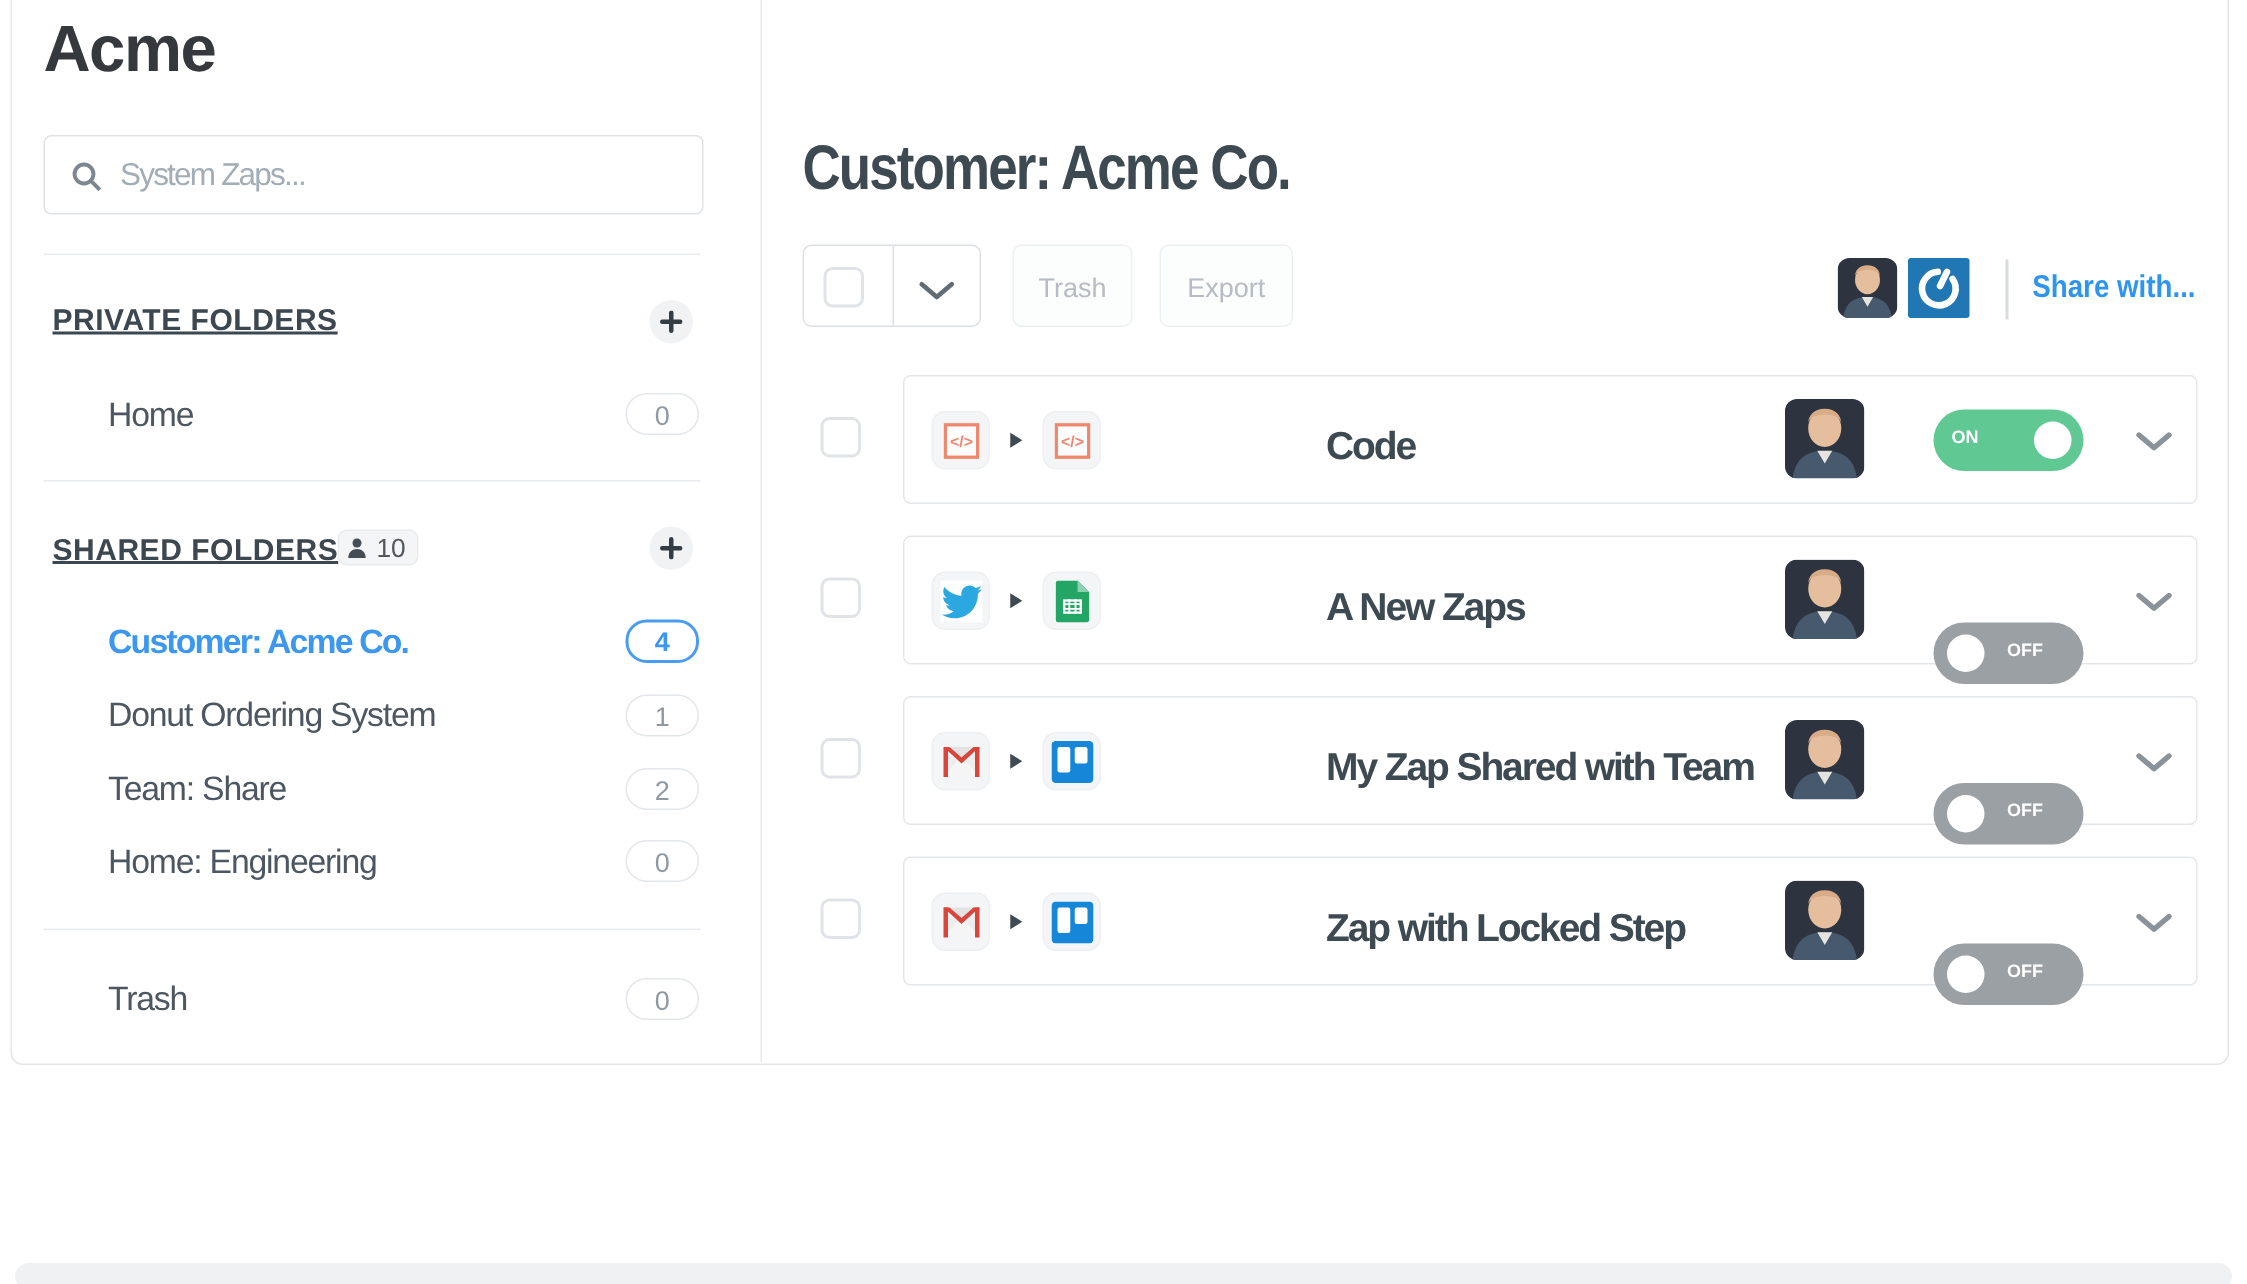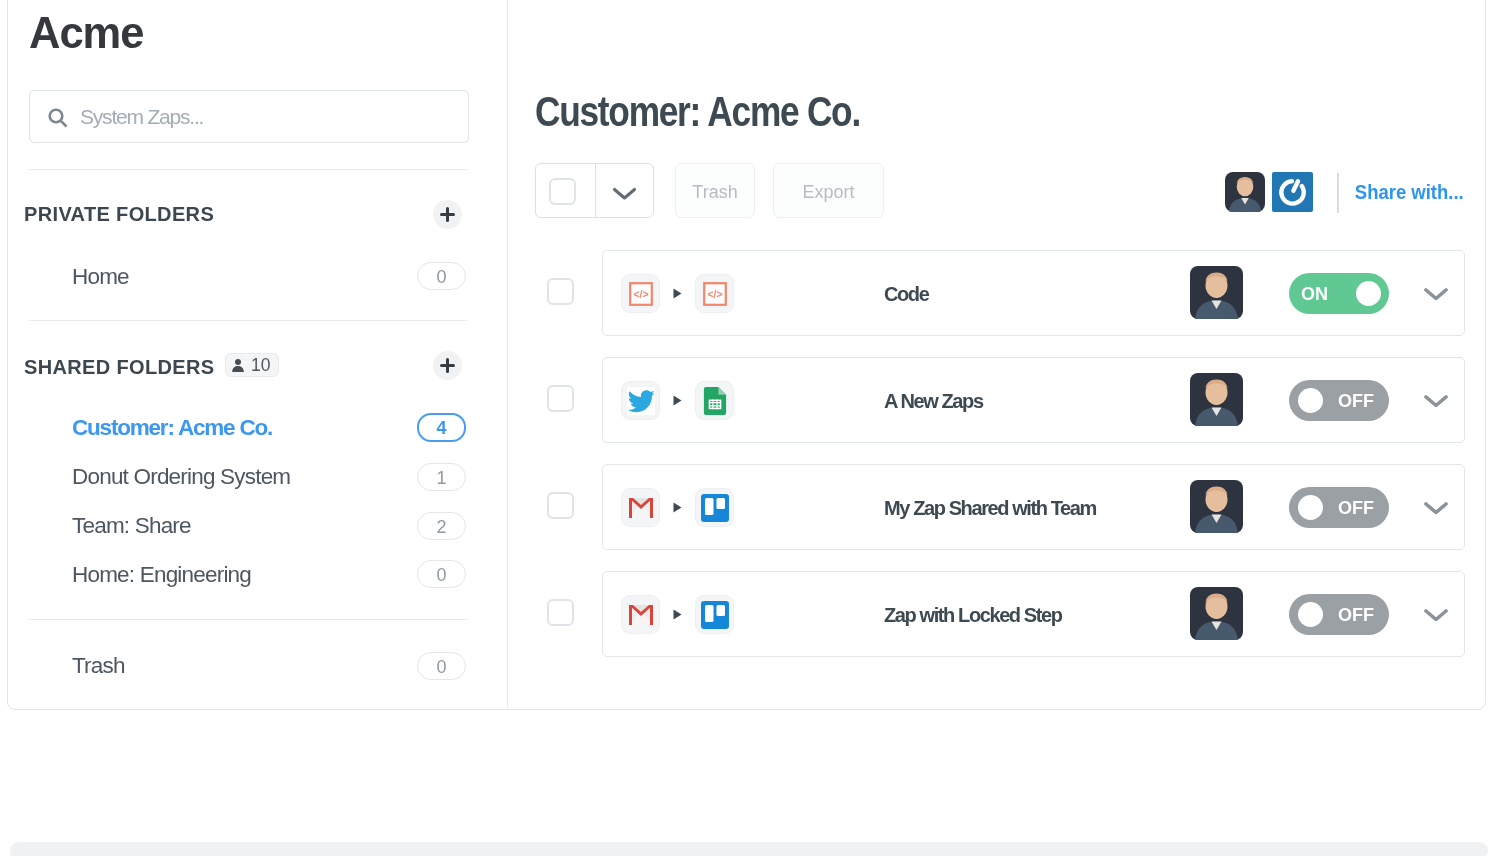--- a/index.html
+++ b/index.html
@@ -5,40 +5,40 @@
 * { margin:0; padding:0; box-sizing:border-box; }
 html,body { width:1498px; height:856px; background:#fff; font-family:"Liberation Sans", sans-serif; overflow:hidden; }
 body { position:relative; }
 .abs { position:absolute; }
 .card { position:absolute; left:7px; top:-8px; width:1479px; height:718px; border:1px solid #e3e5e7; border-radius:8px; background:#fff; }
 .vdiv { position:absolute; left:507px; top:-8px; width:1px; height:716px; background:#e7eaec; }
 .hline { position:absolute; height:1px; background:#e8ebed; }
 h1.zaps { position:absolute; left:29px; top:12px; font-size:43.5px; font-weight:700; color:#35393e; line-height:1; letter-spacing:-1px; }
 .search { position:absolute; left:29px; top:90px; width:440px; height:53px; border:1px solid #dfe3e6; border-radius:5px; background:#fff; }
 .search .ph { position:absolute; left:50px; top:15px; font-size:21px; color:#a3adb5; line-height:1; letter-spacing:-1.2px; }
-.sechead { position:absolute; left:24px; font-size:20px; font-weight:700; color:#3d4750; letter-spacing:0.35px; line-height:1; }
+.sechead { position:absolute; left:35px; font-size:20px; font-weight:700; color:#3d4750; letter-spacing:0.35px; line-height:1;text-decoration:underline; }
 .plusbtn { position:absolute; left:433px; width:29px; height:29px; border-radius:50%; background:#f0f2f3; }
 .item { position:absolute; left:28px; font-size:22.5px; color:#4d5761; line-height:1; letter-spacing:-0.8px;margin-left:44px; }
 .badge { position:absolute; left:417px; width:49px; height:28px; border:1px solid #e3e6ea; border-radius:14px; background:#fff; text-align:center; font-size:18px; color:#8f99a2; line-height:28px; }
 .b14 { position:absolute; left:225px; top:353px; height:24px; border-radius:6px; background:#f3f5f6; border:1px solid #e8ebed; padding:0 8px 0 5px; display:flex; align-items:center; gap:6px; font-size:17.5px; color:#51575d; font-weight:400; }
 h2.folder { position:absolute; left:535px; top:90.5px; font-size:42px; font-weight:700; color:#3e4a52; line-height:1; letter-spacing:-1.5px; transform:scaleX(0.84); transform-origin:left; }
 .btngroup { position:absolute; left:535px; top:163px; width:119px; height:55px; border:1px solid #dce0e3; border-radius:6px; background:#fff; }
 .btngroup .sep { position:absolute; left:59px; top:0; width:1px; height:53px; background:#dce0e3; }
 .cb { position:absolute; border:2px solid #e0e4e9; border-radius:6px; background:#fff; }
 .toolbtn { position:absolute; top:163px; height:55px; border:1px solid #edeff1; border-radius:6px; background:#fcfdfd; color:#b6bcc3; font-size:18px; line-height:57px; text-align:center; }
 .share { position:absolute; top:181px; right:34px; font-size:21px; font-weight:700; color:#2e95ef; line-height:1; transform:scaleX(0.88); transform-origin:right; }
 .row { position:absolute; left:602px; width:863px; height:86px; border:1px solid #e4e7e9; border-radius:5px; background:#fff; }
 .iconbox { position:absolute; width:39px; height:39px; top:23px; background:#f3f5f6; border:1px solid #edeff1; border-radius:9px; display:flex; align-items:center; justify-content:center; }
-.zname { position:absolute; left:281px; top:33px; font-size:20px; font-weight:700; color:#3e4a52; line-height:1; letter-spacing:-1.4px; }
+.zname { position:absolute; left:281px; top:33px; font-size:26px; font-weight:700; color:#3e4a52; line-height:1; letter-spacing:-1.4px; }
 .avatar { position:absolute; border-radius:8px; overflow:hidden; }
 .toggle { position:absolute; left:686px; top:22px; width:100px; height:41px; border-radius:21px; }
 .toggle.on { background:#60c993; }
-.toggle.off { background:#9aa0a4; }
+.toggle.off { background:#9aa0a4;margin-top:35px; }
 .knob { position:absolute; top:8px; width:25px; height:25px; border-radius:50%; background:#fff; }
-.tlabel { position:absolute; top:12px; font-size:18px; font-weight:700; color:#fff; line-height:1; letter-spacing:0px; }
+.tlabel { position:absolute; top:12px; font-size:12px; font-weight:700; color:#fff; line-height:1; letter-spacing:0px; }
 .rowchev { position:absolute; left:821px; top:37px; }
 .footer { position:absolute; left:10px; top:842px; width:1478px; height:18px; background:#f0f1f2; border-radius:9px; }
 </style>
 </head>
 <body>
 <div class="card"></div>
 <div class="vdiv"></div>
 
 <h1 class="zaps">Acme</h1>
 
@@ -98,21 +98,21 @@
 <h2 class="folder">Customer: Acme Co.</h2>
 
 <div class="btngroup">
   <div class="sep"></div>
   <div class="cb" style="left:13px;top:14px;width:27px;height:27px"></div>
   <svg class="abs" style="left:76px;top:23px" width="25" height="14" viewBox="0 0 25 14" fill="none" stroke="#626c75" stroke-width="3.1" stroke-linecap="round" stroke-linejoin="round">
       <polyline points="2.5,2.5 12.5,11 22.5,2.5"></polyline>
     </svg>
 </div>
 <div class="toolbtn" style="left:675px;width:80px">Trash</div>
-<div class="toolbtn" style="left:773px;width:111px">Export</div>
+<div class="toolbtn" style="left:773px;width:89px">Export</div>
 
 <div class="avatar" style="left:1225px;top:172px;width:40px;height:40px">
   <svg width="40" height="40" viewBox="0 0 53 53">
     <rect width="53" height="53" fill="#2d3440"></rect>
     <path d="M5 53 C7 39 15 34.5 26.5 34.5 C38 34.5 46 39 48 53 Z" fill="#47596d"></path>
     <path d="M21.5 34.5 L26.5 43 L31.5 34.5 Z" fill="#e6e4e0"></path>
     <ellipse cx="26.5" cy="19.5" rx="11" ry="12.5" fill="#e5bf9d"></ellipse>
     <path d="M15.5 16 C16.5 8.5 36.5 8.5 37.5 16 C37.5 11.5 34 6.5 26.5 6.5 C19 6.5 15.5 11.5 15.5 16 Z" fill="#d9ac87"></path>
   </svg>
 </div>

